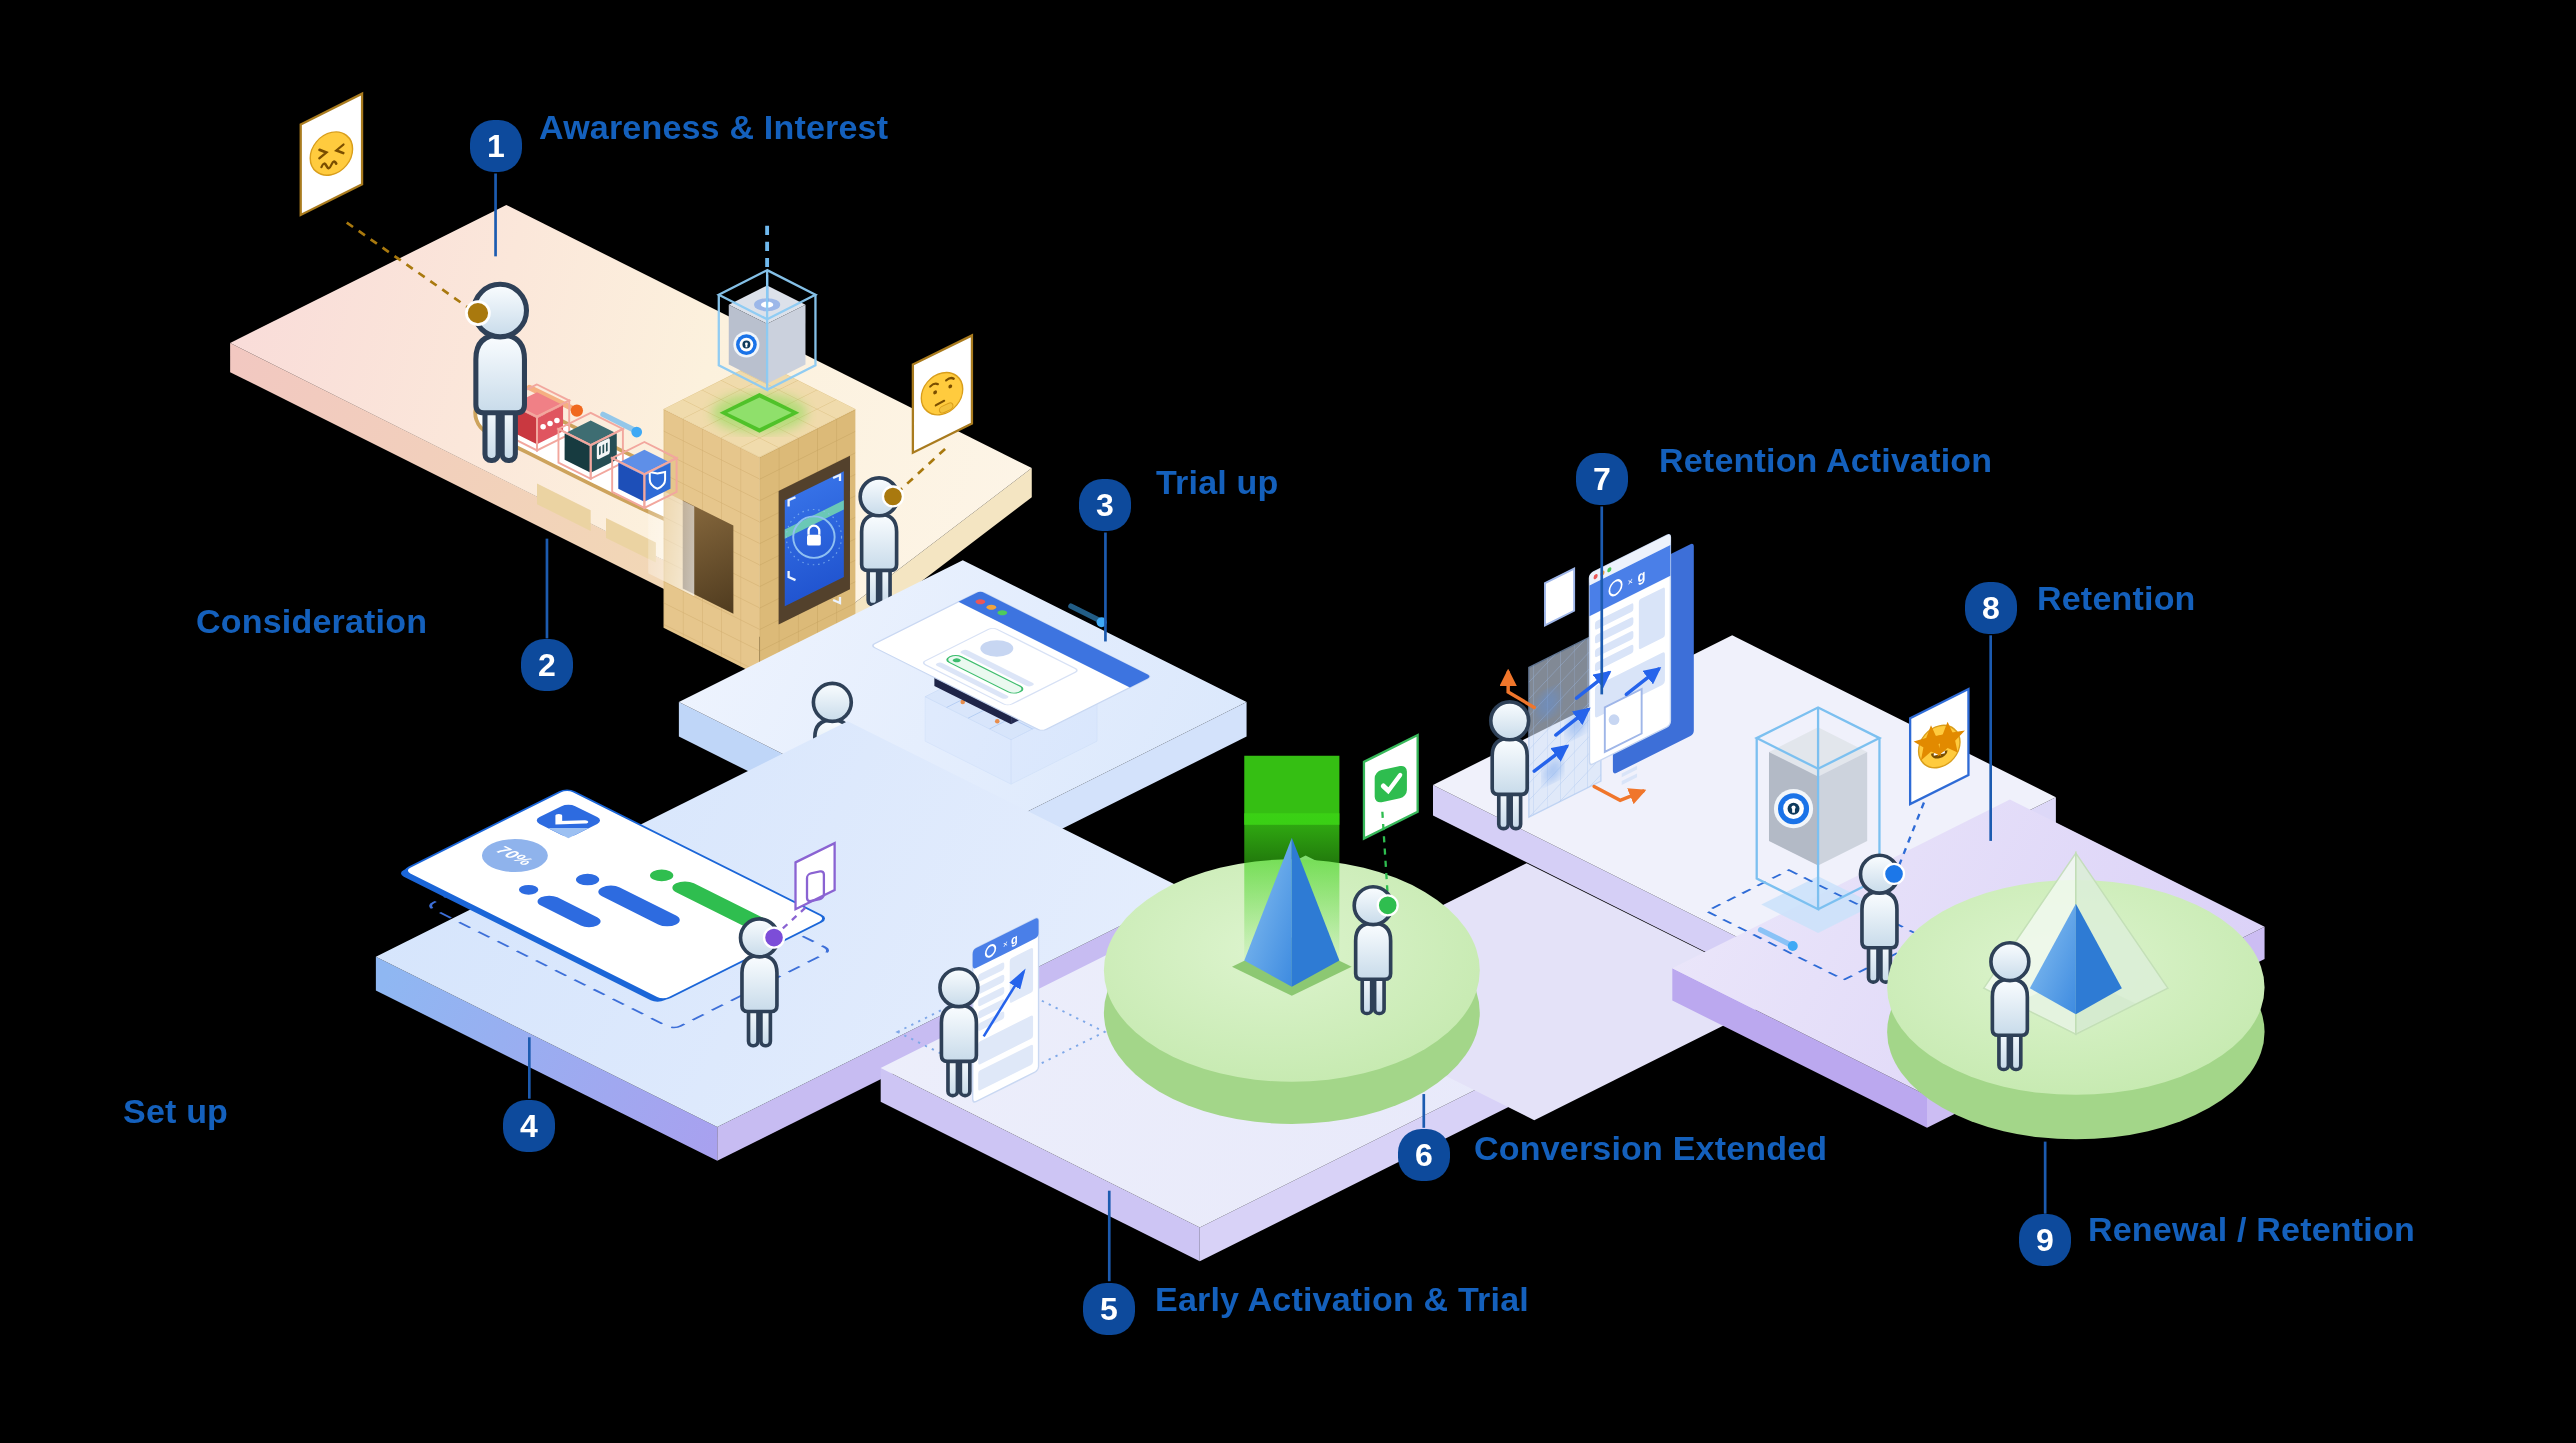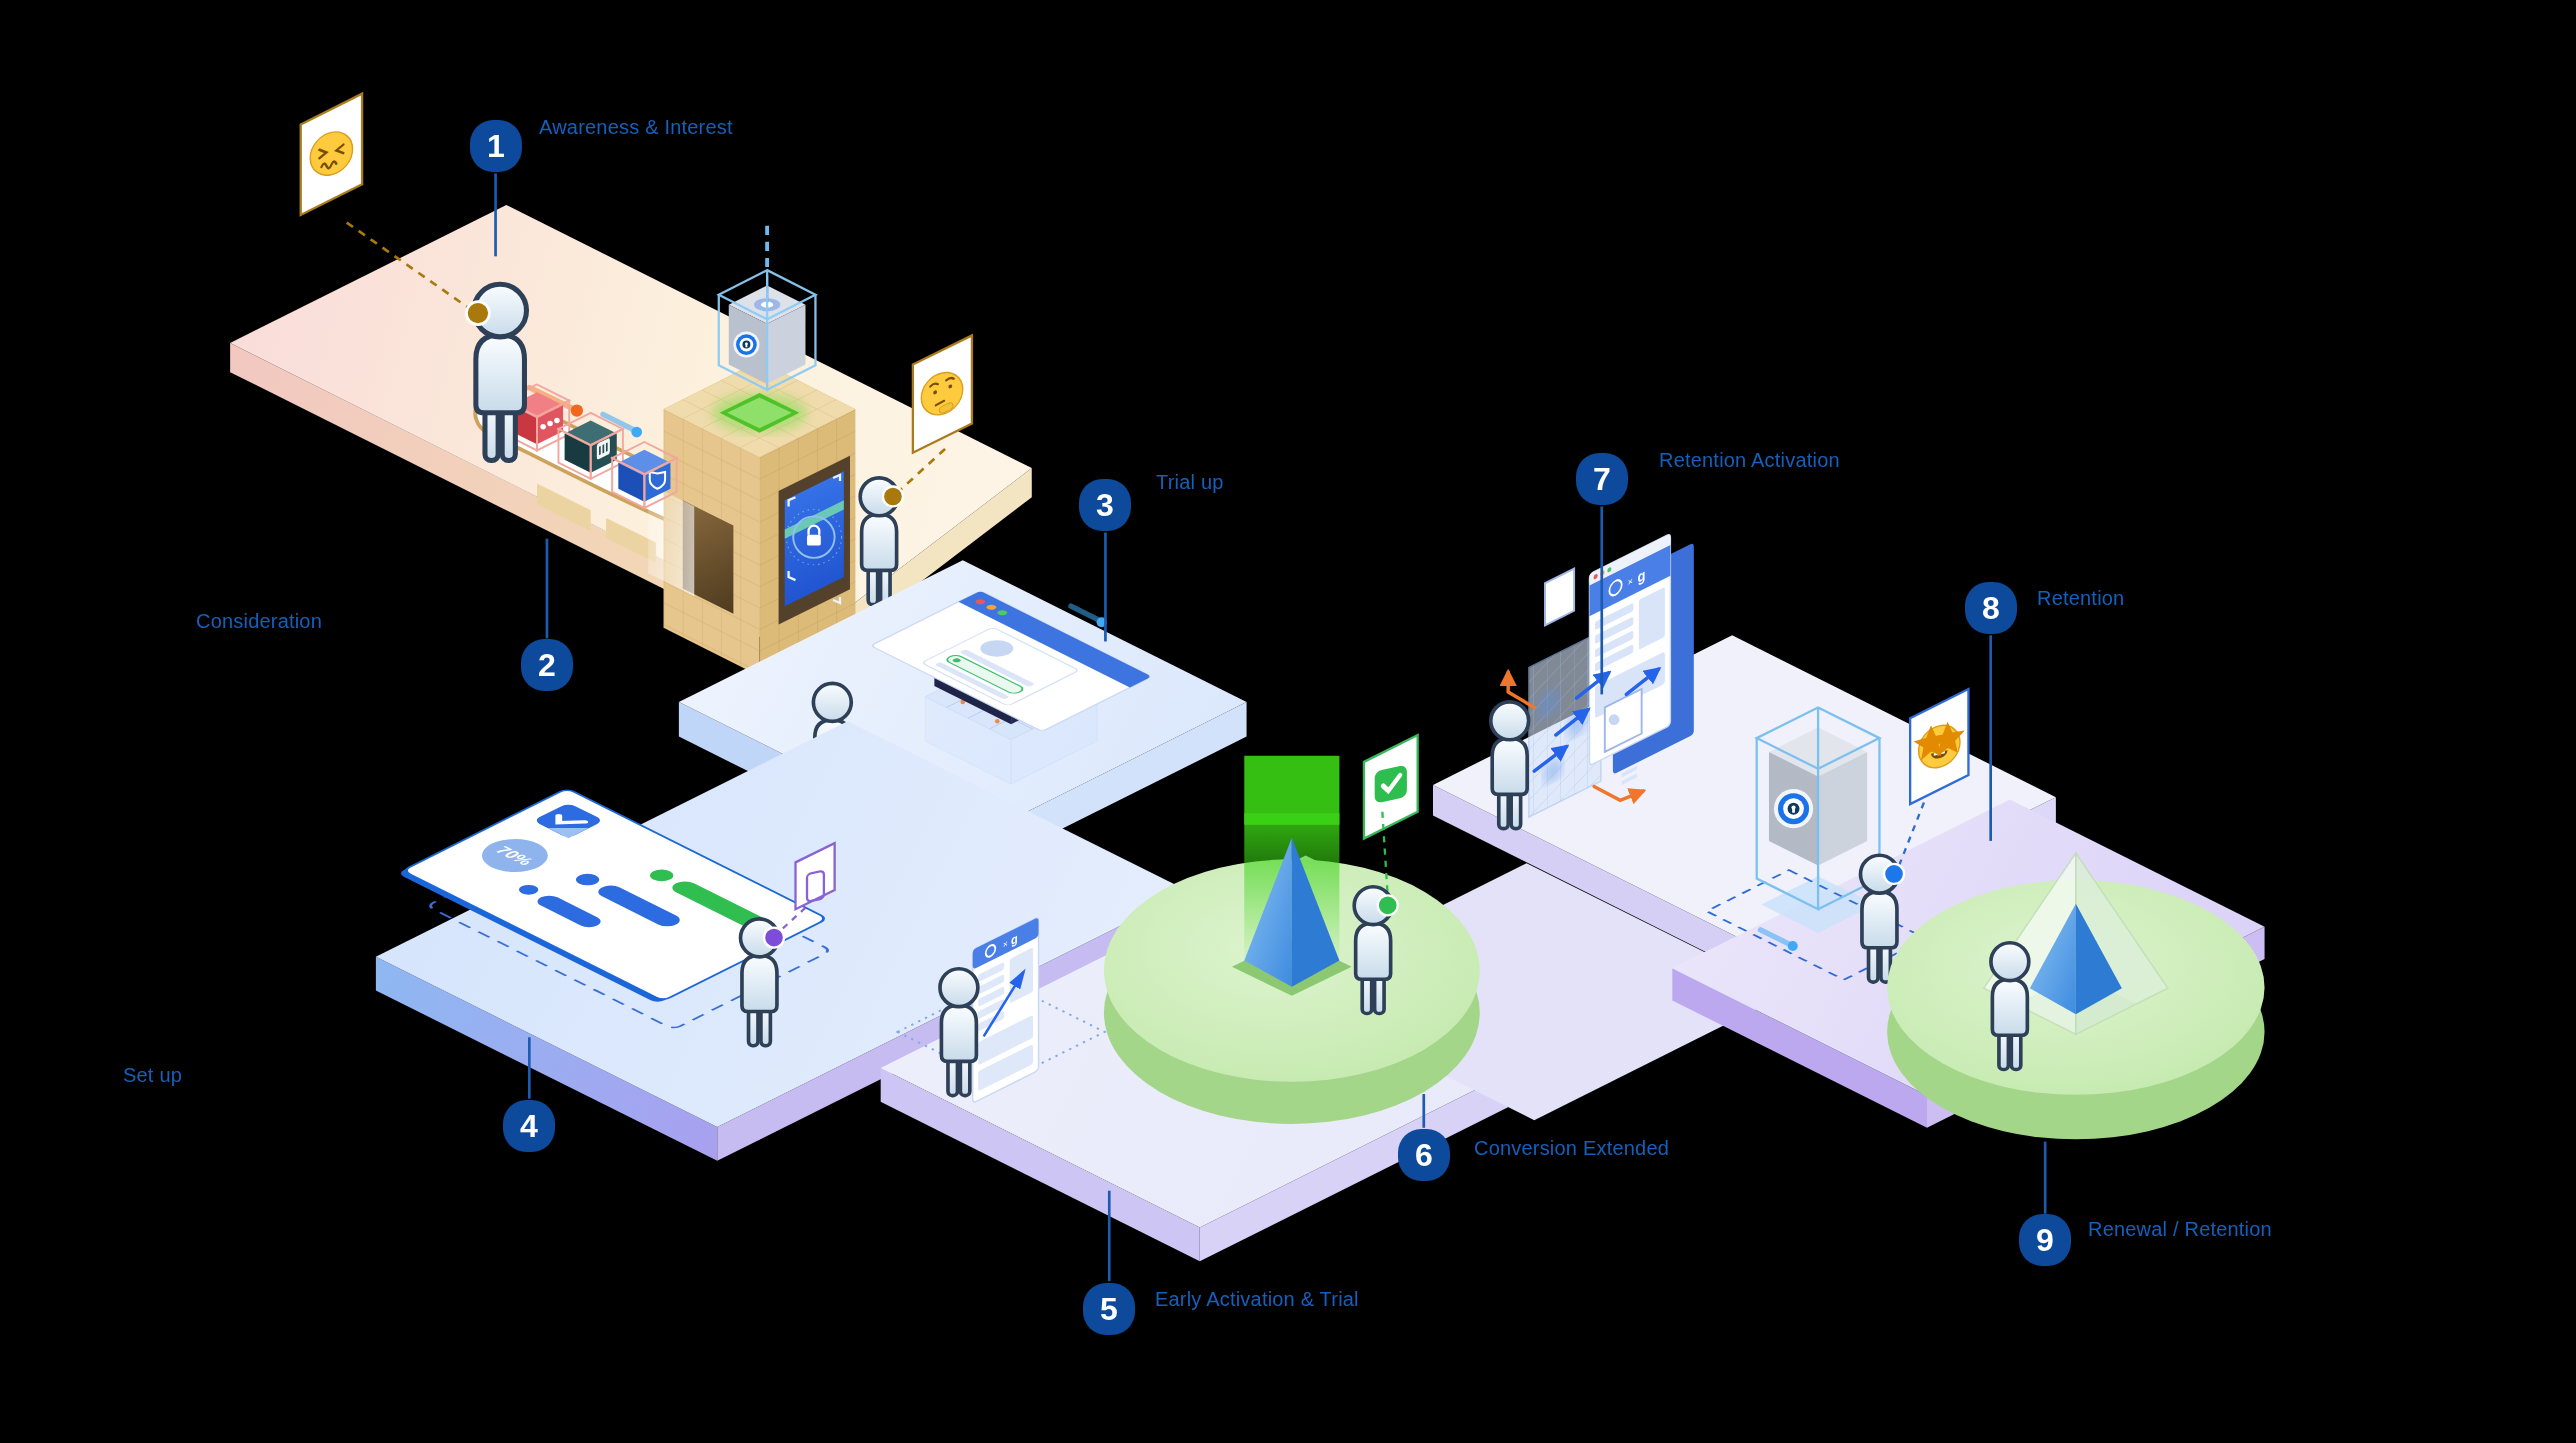--- a/index.html
+++ b/index.html
@@ -3,22 +3,22 @@
 <meta charset="utf-8">
 <style>
   html,body{margin:0;padding:0;background:#000;}
   *{box-sizing:border-box;}
   body{font-family:"Liberation Sans", sans-serif;}
   #stage{position:relative;width:2576px;height:1444px;background:#000;overflow:hidden;}
   #scene{position:absolute;left:0;top:0;}
   .badge{position:absolute;width:52px;height:52px;transform:translate(-50%,-50%);
          background:#0D4A9C;color:#fff;border-radius:45%;display:flex;align-items:center;
          justify-content:center;font-size:32px;font-weight:bold;z-index:5;}
-  .stage-label{position:absolute;transform:translateY(-50%);color:#1460BC;font-size:20px;
-         font-weight:normal;white-space:nowrap;z-index:5;letter-spacing:0.2px;}
+  .stage-label{position:absolute;transform:translateY(-50%);color:#1460BC;font-size:34px;
+         font-weight:bold;white-space:nowrap;z-index:5;letter-spacing:0.2px;}
 </style>
 </head>
 <body>
 
 <div id="stage">
 <svg id="scene" width="2576" height="1444" viewBox="0 0 3358 1882">
 <defs>
   <linearGradient id="bandA" x1="300" y1="400" x2="1390" y2="700" gradientUnits="userSpaceOnUse">
     <stop offset="0" stop-color="#F9DCD9"></stop>
           <stop offset="0.3" stop-color="#FBE7DA"></stop>
@@ -550,20 +550,20 @@
 <div class="badge" style="left:529px;top:1126px">4</div>
 <div class="badge" style="left:1109px;top:1309px">5</div>
 <div class="badge" style="left:1424px;top:1155px">6</div>
 <div class="badge" style="left:1602px;top:479px">7</div>
 <div class="badge" style="left:1991px;top:608px">8</div>
 <div class="badge" style="left:2045px;top:1240px">9</div>
 
 <div class="stage-label" style="left:539px;top:127px">Awareness &amp; Interest</div>
 <div class="stage-label" style="left:196px;top:621px">Consideration</div>
 <div class="stage-label" style="left:1156px;top:482px">Trial up</div>
-<div class="stage-label" style="left:123px;top:1075px">Set up</div>
+<div class="stage-label" style="left:123px;top:1111px">Set up</div>
 <div class="stage-label" style="left:1155px;top:1299px">Early Activation &amp; Trial</div>
 <div class="stage-label" style="left:1474px;top:1148px">Conversion Extended</div>
 <div class="stage-label" style="left:1659px;top:460px">Retention Activation</div>
 <div class="stage-label" style="left:2037px;top:598px">Retention</div>
 <div class="stage-label" style="left:2088px;top:1229px">Renewal / Retention</div>
 </div>
 
 
 </body></html>

